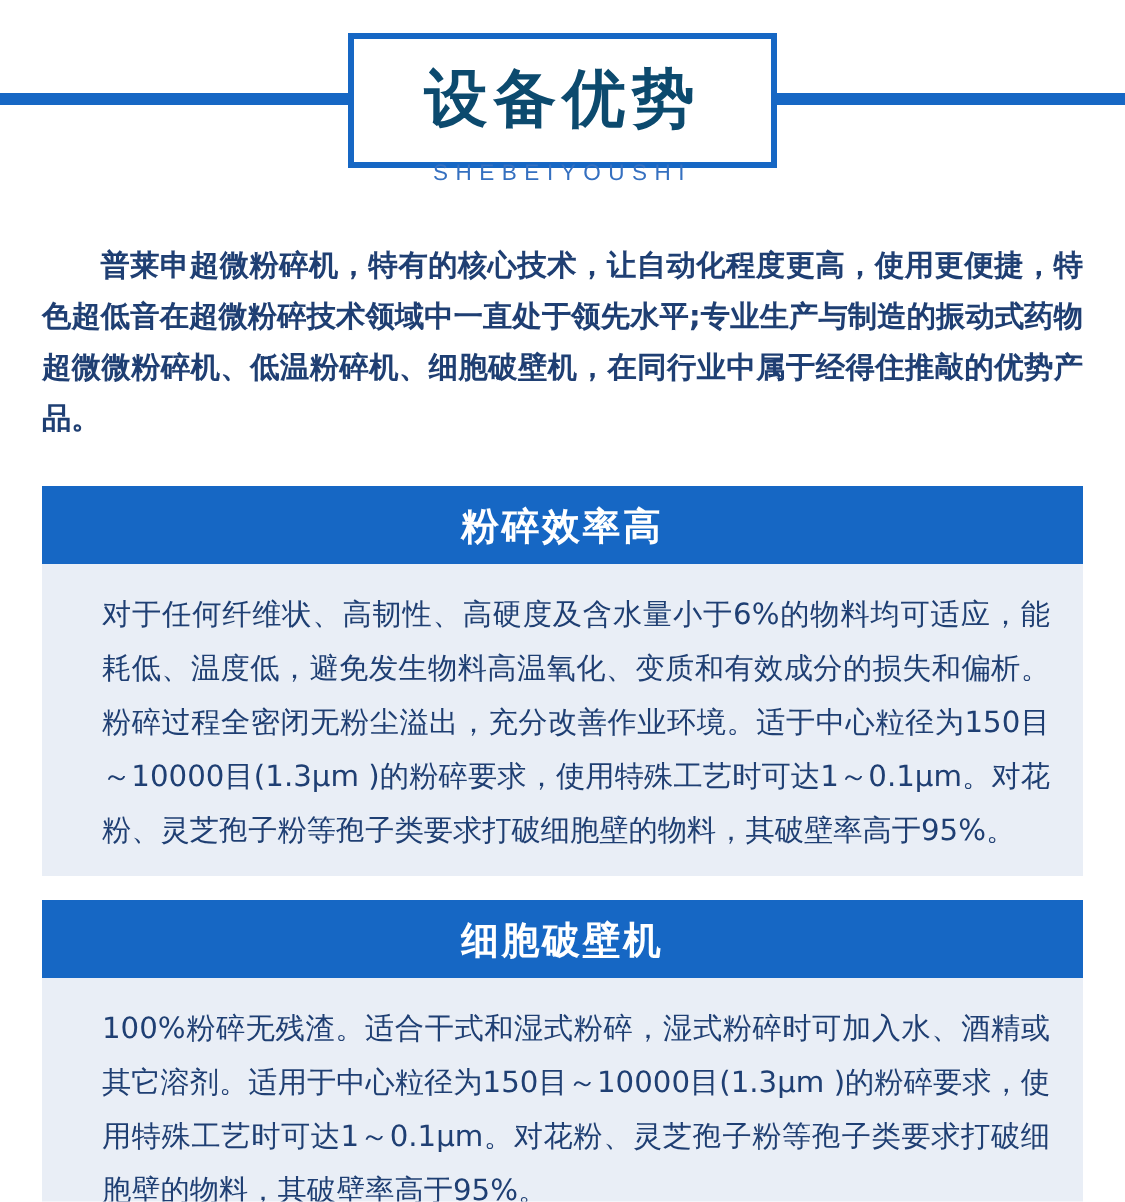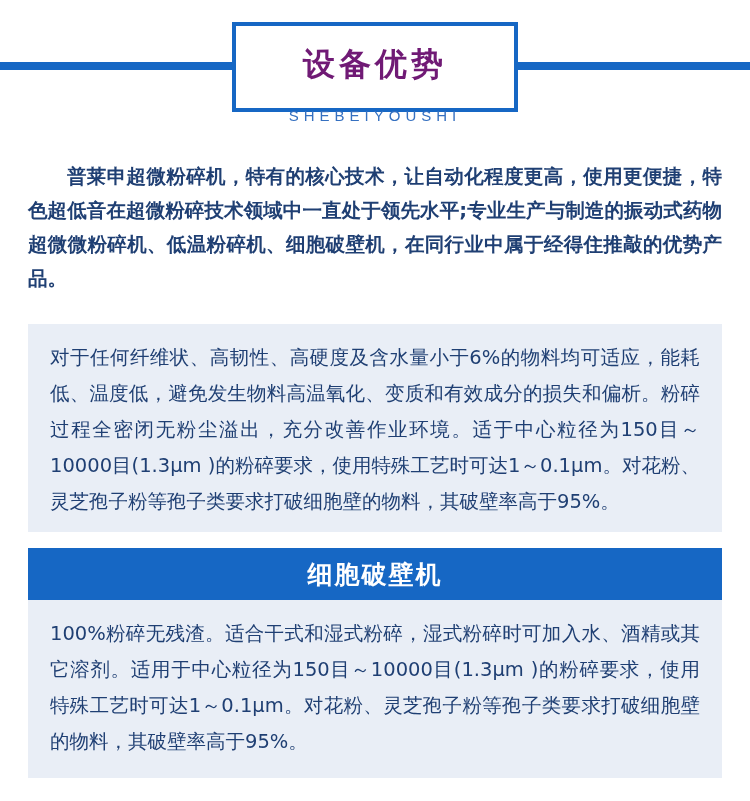--- a/index.html
+++ b/index.html
@@ -51,26 +51,26 @@
     width: 286px;
     height: 90px;
     border: 4px solid #1667c4;
     box-sizing: border-box;
     background: #ffffff;
     display: flex;
     align-items: center;
     justify-content: center;
   }
   .title-cn {
-    font-size: 32px;
+    font-size: 42px;
     font-weight: bold;
     letter-spacing: 4px;
-    color: #701a75;
+    color: #0c4a6e;
     line-height: 1;
-    font-family: Liberation Mono, monospace;
+    font-family: Liberation Serif, serif;
   }
   .title-en {
     position: absolute;
     left: 0;
     right: 0;
     top: 107px;
     text-align: center;
     font-size: 15px;
     letter-spacing: 5px;
     color: #3570c0;
@@ -106,21 +106,21 @@
     display: flex;
     align-items: center;
     justify-content: center;
     font-size: 25px;
     font-weight: bold;
     letter-spacing: 2px;
     font-family: "DejaVu Sans", "Liberation Sans", sans-serif;
   }
   .section-body {
     background: #e9eef6;
-    padding: 16px 22px 18px 22px;
+    padding: 16px 22px 18px 40px;
     font-size: 19.5px;
     line-height: 36px;
     color: #1f3f73;
     text-align: justify;
     font-family: "DejaVu Sans", "Liberation Sans", sans-serif;
   }
   .section-body.tall {
     padding-bottom: 12px;
   }
 </style>
@@ -134,20 +134,21 @@
     <div class="header-rule right"></div>
     <div class="title-box">
       <span class="title-cn">设备优势</span>
     </div>
     <div class="title-en">SHEBEIYOUSHI</div>
   </div>
 
   <p class="intro">普莱申超微粉碎机，特有的核心技术，让自动化程度更高，使用更便捷，特色超低音在超微粉碎技术领域中一直处于领先水平;专业生产与制造的振动式药物超微微粉碎机、低温粉碎机、细胞破壁机，在同行业中属于经得住推敲的优势产品。</p>
 
   <div class="section first">
+    <div class="section-head">粉碎效率高</div>
     <div class="section-body tall">对于任何纤维状、高韧性、高硬度及含水量小于6%的物料均可适应，能耗低、温度低，避免发生物料高温氧化、变质和有效成分的损失和偏析。粉碎过程全密闭无粉尘溢出，充分改善作业环境。适于中心粒径为150目～10000目(1.3μm  )的粉碎要求，使用特殊工艺时可达1～0.1μm。对花粉、灵芝孢子粉等孢子类要求打破细胞壁的物料，其破壁率高于95%。</div>
   </div>
 
   <div class="section second">
     <div class="section-head">细胞破壁机</div>
     <div class="section-body">100%粉碎无残渣。适合干式和湿式粉碎，湿式粉碎时可加入水、酒精或其它溶剂。适用于中心粒径为150目～10000目(1.3μm  )的粉碎要求，使用特殊工艺时可达1～0.1μm。对花粉、灵芝孢子粉等孢子类要求打破细胞壁的物料，其破壁率高于95%。</div>
   </div>
 
 </div>
 

